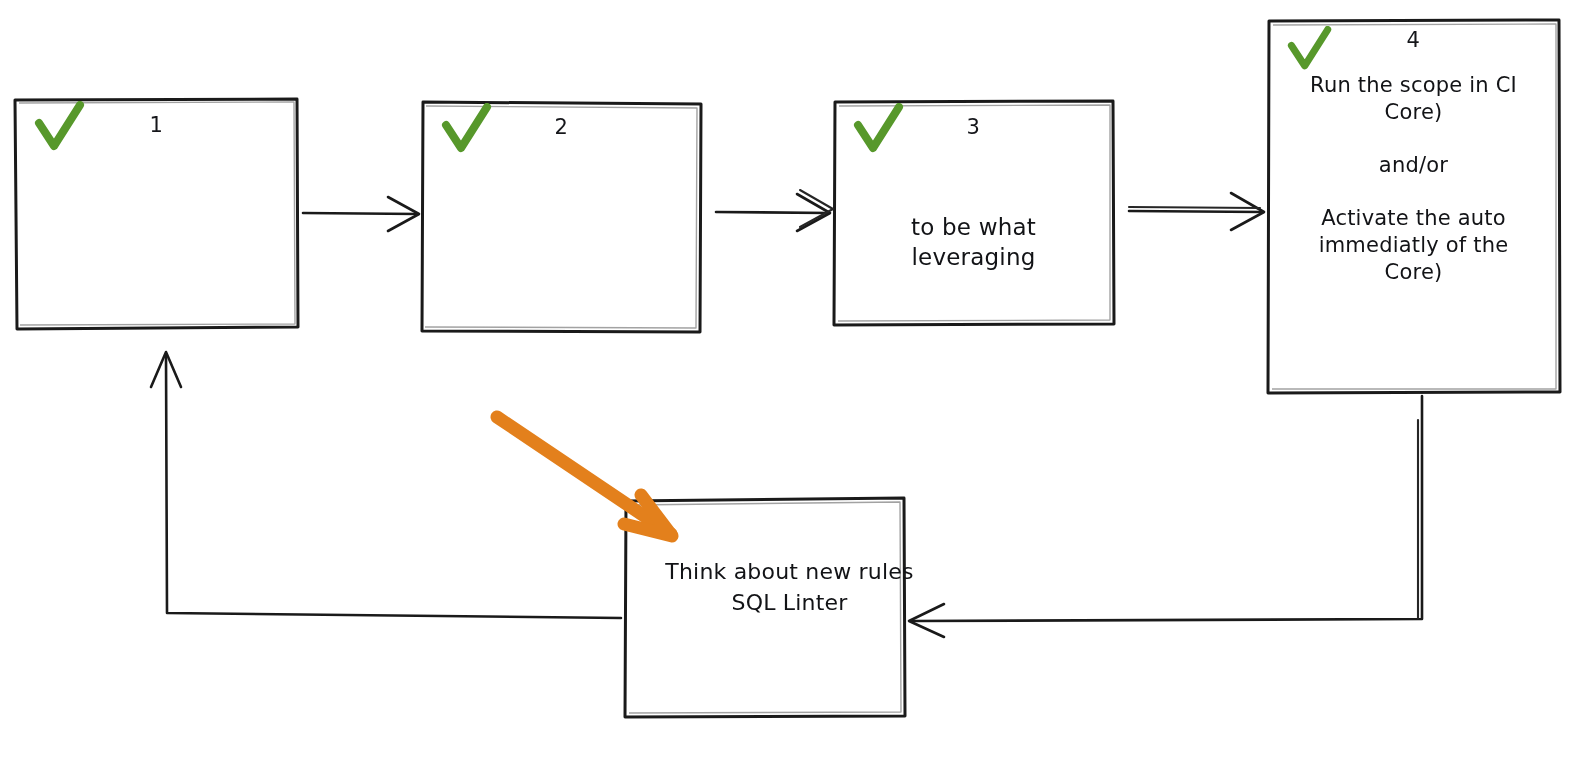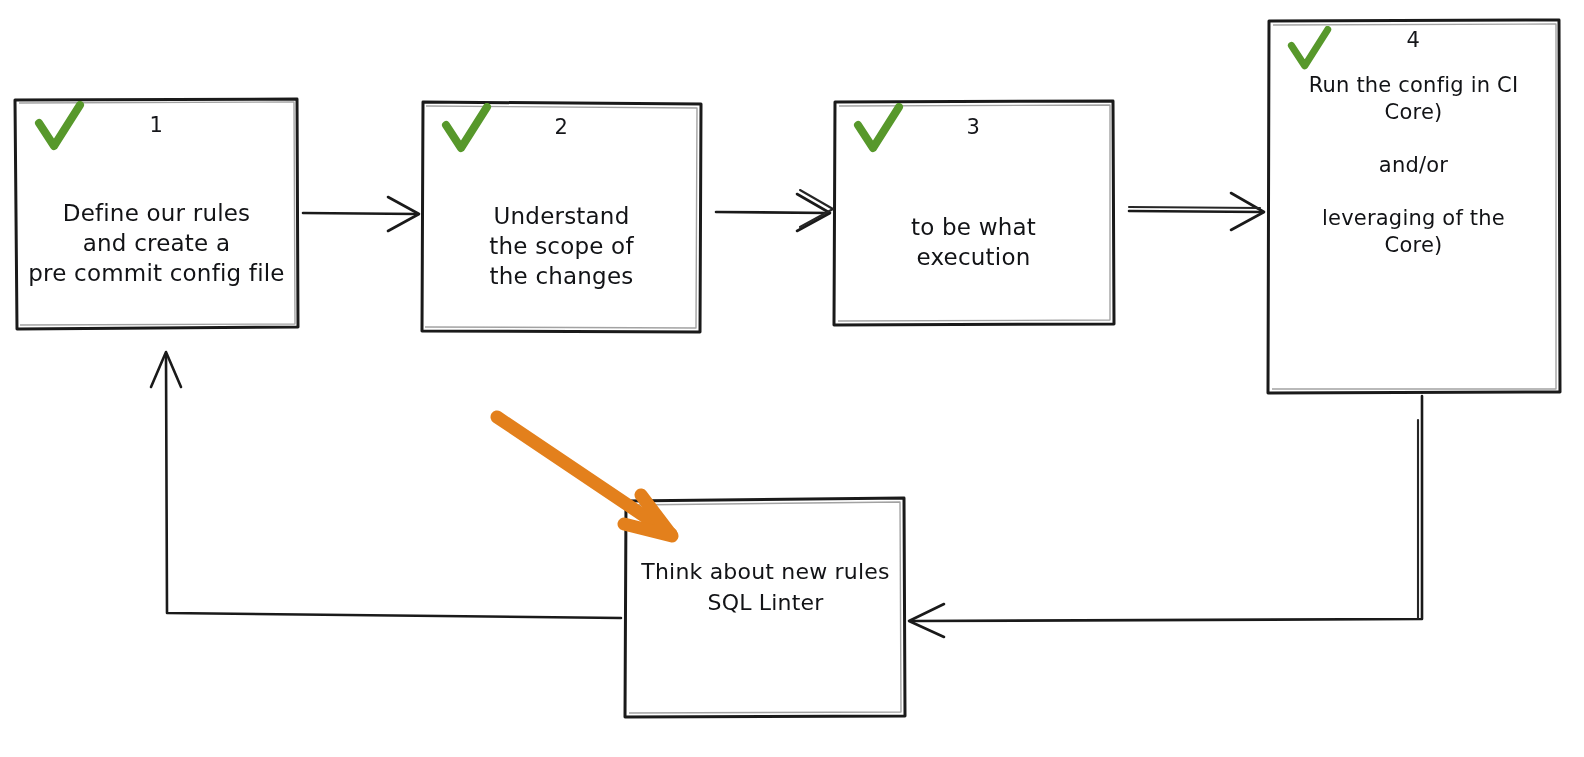--- a/index.html
+++ b/index.html
@@ -75,21 +75,21 @@
   }
   .para-gap {
     height: 26px;
   }
 
   
   #node-1 { left: 14px;   top: 99px;  width: 285px; height: 230px; }
   #node-2 { left: 421px;  top: 101px; width: 281px; height: 232px; }
   #node-3 { left: 833px;  top: 101px; width: 281px; height: 224px; }
   #node-4 { left: 1267px; top: 20px;  width: 293px; height: 374px; }
-  #node-5 { left: 600px;  top: 500px; width: 331px; height: 217px; }
+  #node-5 { left: 624px;  top: 500px; width: 331px; height: 217px; }
 
   #node-4 .node-body { justify-content: flex-start; padding-top: 2px; }
   #node-4 .node-header { height: 50px; }
   #node-4 .check-icon { left: 20px; top: 6px; width: 46px; height: 46px; }
   #node-4 .node-number { top: 8px; }
   #node-4 .node-line { font-size: 21px; line-height: 27px; }
 
   #node-5 .node-header { height: 46px; }
   #node-5 .node-body { justify-content: flex-start; padding-top: 10px; }
   #node-5 .node-line { font-size: 22px; line-height: 31px; }
@@ -164,68 +164,59 @@
   </g>
 </svg>
 
 <div class="node" id="node-1">
   <div class="node-header">
     <svg class="check-icon" viewBox="0 0 52 52">
       <path d="M5,22 L20,45 L46,4" fill="none" stroke="#57982b" stroke-width="8" stroke-linecap="round" stroke-linejoin="round"></path>
     </svg>
     <div class="node-number">1</div>
   </div>
-  <div class="node-body">
-    <span class="node-line">Define our rules</span>
-    <span class="node-line">and create a</span>
-    <span class="node-line">pre commit config file</span>
-  </div>
 </div>
 
 <div class="node" id="node-2">
   <div class="node-header">
     <svg class="check-icon" viewBox="0 0 52 52">
       <path d="M5,22 L20,45 L46,4" fill="none" stroke="#57982b" stroke-width="8" stroke-linecap="round" stroke-linejoin="round"></path>
     </svg>
     <div class="node-number">2</div>
-  </div>
-  <div class="node-body">
-    <span class="node-line">Understand</span>
-    <span class="node-line">the scope of</span>
-    <span class="node-line">the changes</span>
   </div>
 </div>
 
 <div class="node" id="node-3">
   <div class="node-header">
     <svg class="check-icon" viewBox="0 0 52 52">
       <path d="M5,22 L20,45 L46,4" fill="none" stroke="#57982b" stroke-width="8" stroke-linecap="round" stroke-linejoin="round"></path>
     </svg>
     <div class="node-number">3</div>
   </div>
   <div class="node-body">
     <span class="node-line">to be what</span>
-    <span class="node-line">execution</span>
+    <span class="node-line">leveraging</span>
   </div>
 </div>
 
 <div class="node" id="node-4">
   <div class="node-header">
     <svg class="check-icon" viewBox="0 0 52 52">
       <path d="M5,22 L20,45 L46,4" fill="none" stroke="#57982b" stroke-width="8" stroke-linecap="round" stroke-linejoin="round"></path>
     </svg>
     <div class="node-number">4</div>
   </div>
   <div class="node-body">
-    <span class="node-line">Run the config in CI</span>
+    <span class="node-line">Run the scope in CI</span>
     <span class="node-line">Core)</span>
     <div class="para-gap"></div>
     <span class="node-line">and/or</span>
     <div class="para-gap"></div>
-    <span class="node-line">leveraging of the</span>
+    <span class="node-line">Activate the auto</span>
+    <span class="node-line">immediatly of the</span>
     <span class="node-line">Core)</span>
   </div>
 </div>
 
 <div class="node" id="node-5">
   <div class="node-header"></div>
   <div class="node-body">
     <span class="node-line">Think about new rules</span>
     <span class="node-line">SQL Linter</span>
   </div>

